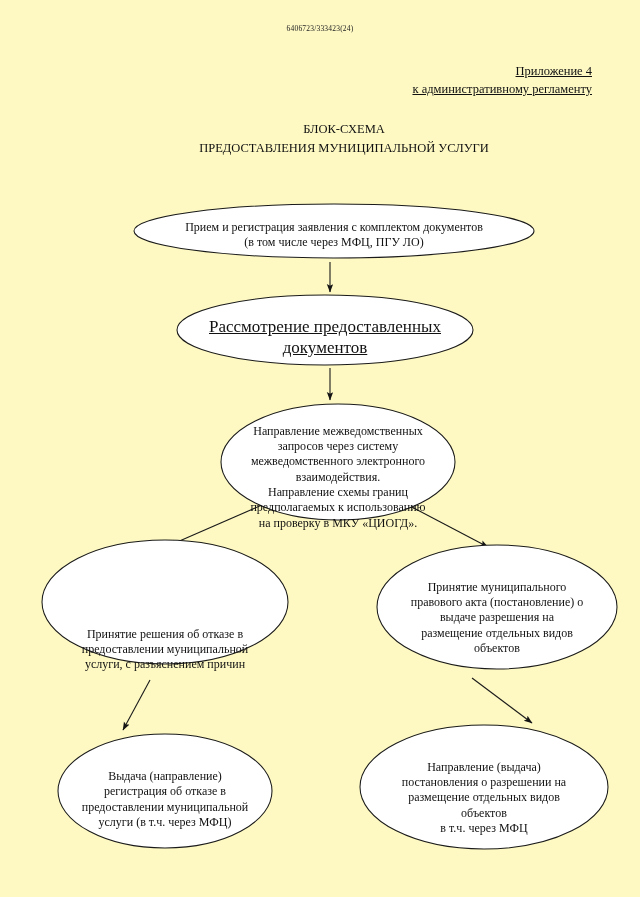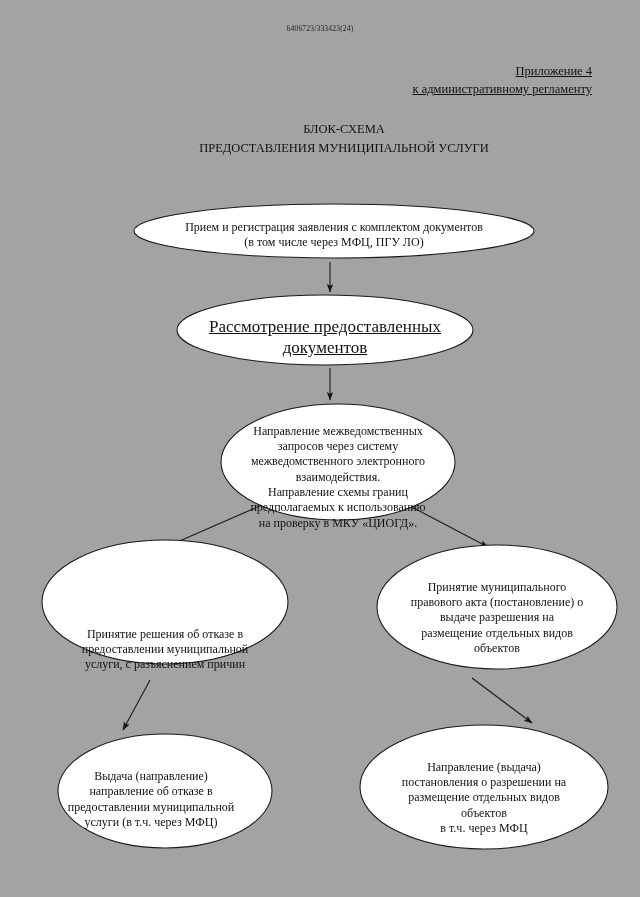--- a/index.html
+++ b/index.html
@@ -9,21 +9,21 @@
     background: #ffffff;
   }
   body {
     font-family: "Liberation Serif", "DejaVu Serif", serif;
     color: #111111;
   }
   #page {
     position: relative;
     width: 640px;
     height: 897px;
-    background: #a3a3a3;
+    background: #fef9c3;
     overflow: hidden;
   }
   
   .doc-ref {
     position: absolute;
     top: 24px;
     left: 0;
     width: 640px;
     text-align: center;
     font-size: 7.5px;
@@ -137,23 +137,23 @@
         <span class="ln">предоставлении муниципальной</span>
         <span class="ln">услуги, с разъяснением причин</span>
       </div>
       <div class="node-label fs-small" style="width: 320px; left: 337px; top: 579.5px;">
         <span class="ln">Принятие муниципального</span>
         <span class="ln">правового акта (постановление) о</span>
         <span class="ln">выдаче разрешения на</span>
         <span class="ln">размещение отдельных видов</span>
         <span class="ln">объектов</span>
       </div>
-      <div class="node-label fs-small" style="width: 294px; left: 4px; top: 769px;">
+      <div class="node-label fs-small" style="width: 294px; left: 18px; top: 769px;">
         <span class="ln">Выдача (направление)</span>
-        <span class="ln">направление об отказе в</span>
+        <span class="ln">регистрация об отказе в</span>
         <span class="ln">предоставлении муниципальной</span>
         <span class="ln">услуги (в т.ч. через МФЦ)</span>
       </div>
       <div class="node-label fs-small" style="width: 328px; left: 320px; top: 759.5px;">
         <span class="ln">Направление (выдача)</span>
         <span class="ln">постановления  о разрешении на</span>
         <span class="ln">размещение отдельных видов</span>
         <span class="ln">объектов</span>
         <span class="ln">в т.ч. через МФЦ</span>
       </div>

